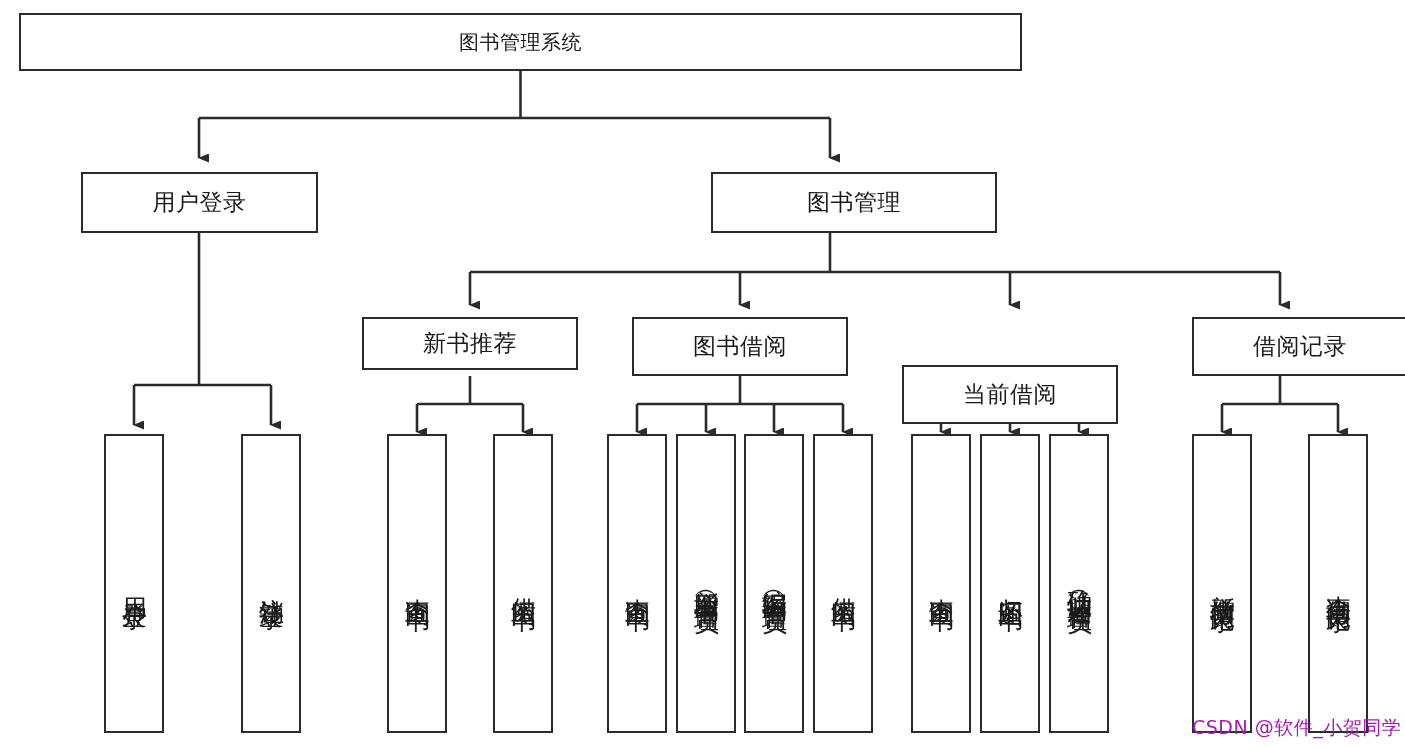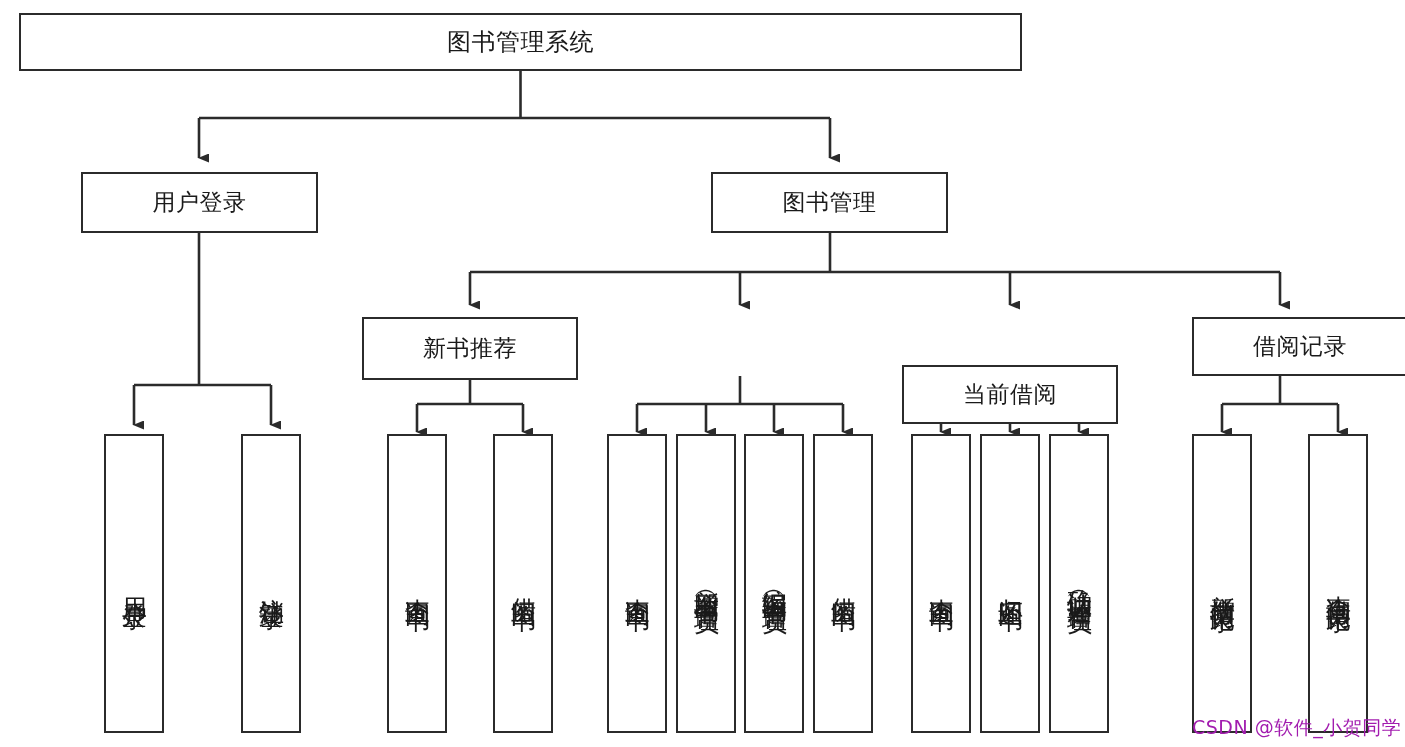--- a/index.html
+++ b/index.html
@@ -42,21 +42,21 @@
     color: #1a1a1a;
     line-height: 1.0;
     text-align: center;
     white-space: nowrap;
   }
   .node.horizontal .label {
     font-size: 23px;
     letter-spacing: 0.5px;
   }
   .node.root .label {
-    font-size: 24px;
+    font-size: 20px;
   }
   .node.vertical {
     align-items: center;
     justify-content: center;
   }
   .node.vertical .label {
     writing-mode: vertical-rl;
     text-orientation: upright;
     font-size: 25px;
     line-height: 1.28;
@@ -131,26 +131,29 @@
     </g>
   </svg>
 
   <div class="node root horizontal" style="left:19px; top:13px; width:1003px; height:58px;">
     <span class="label">图书管理系统</span>
   </div>
 
   <div class="node horizontal" style="left:81px; top:172px; width:237px; height:61px;">
     <span class="label">用户登录</span>
   </div>
-  <div class="node horizontal" style="left:711px; top:172px; width:237px; height:61px;">
+  <div class="node horizontal" style="left:711px; top:172px; width:286px; height:61px;">
     <span class="label">图书管理</span>
   </div>
 
-  <div class="node horizontal" style="left:362px; top:317px; width:216px; height:63px;">
+  <div class="node horizontal" style="left:362px; top:317px; width:216px; height:53px;">
     <span class="label">新书推荐</span>
+  </div>
+  <div class="node horizontal" style="left:632px; top:317px; width:216px; height:59px;">
+    <span class="label">图书借阅</span>
   </div>
   <div class="node horizontal" style="left:902px; top:317px; width:216px; height:59px;margin-top:48px;">
     <span class="label">当前借阅</span>
   </div>
   <div class="node horizontal" style="left:1192px; top:317px; width:216px; height:59px;">
     <span class="label">借阅记录</span>
   </div>
 
   <div class="node vertical" style="left:104px; top:434px; width:60px; height:299px;">
     <span class="label">用户登录</span>

